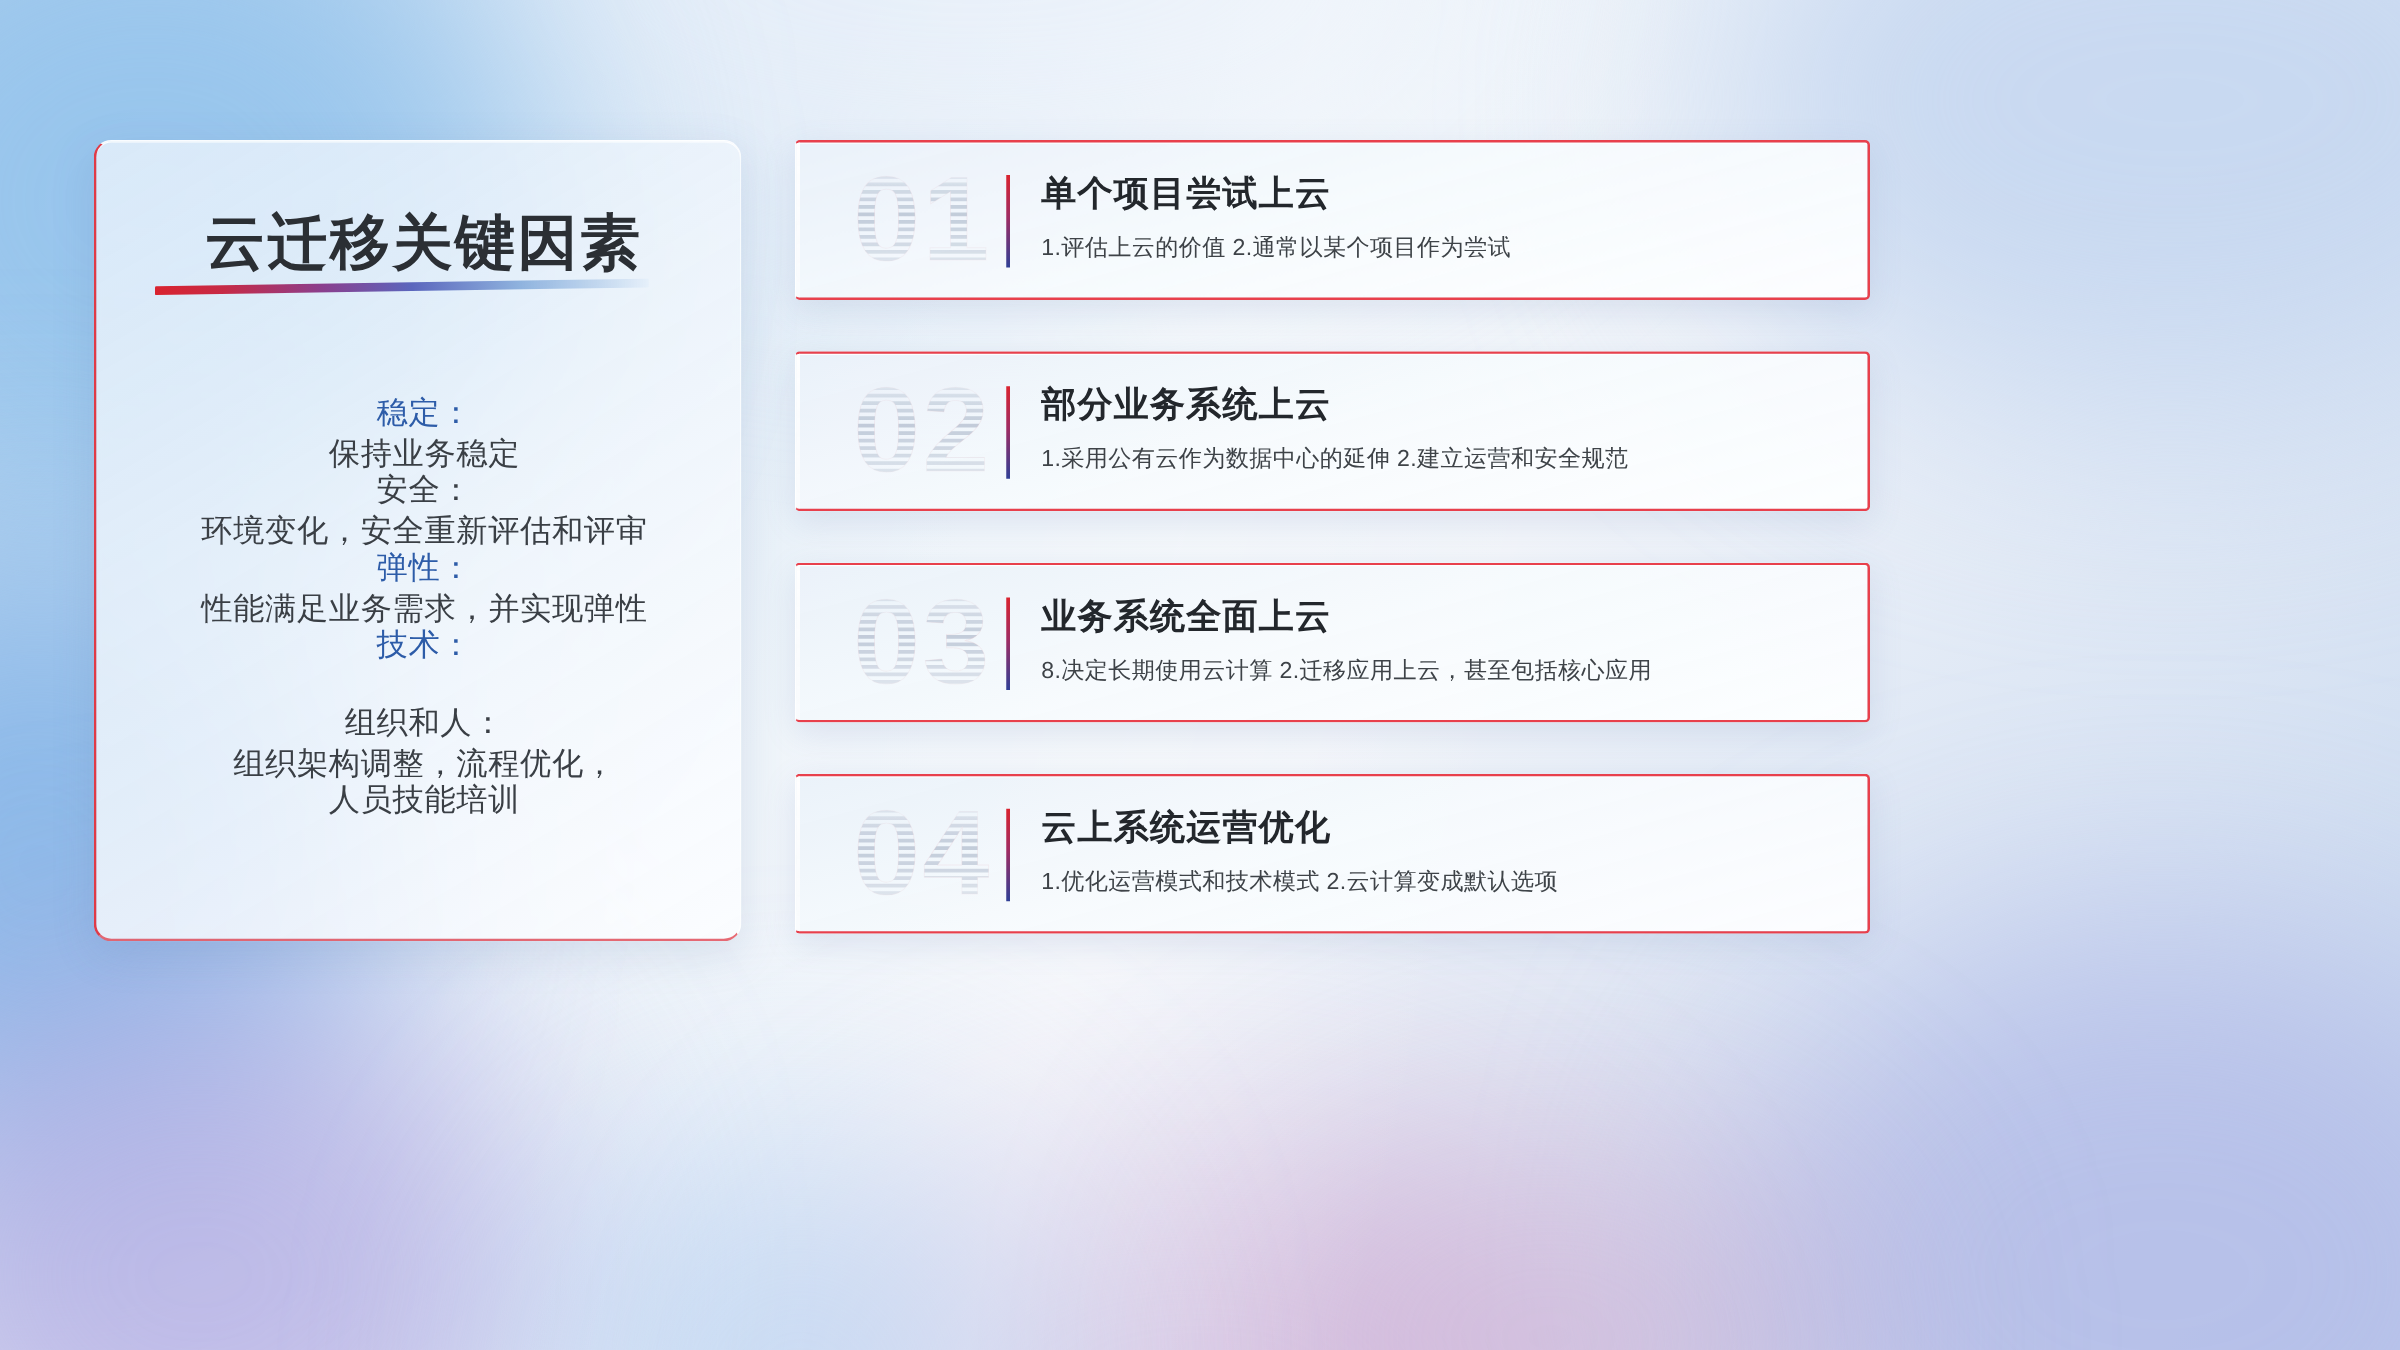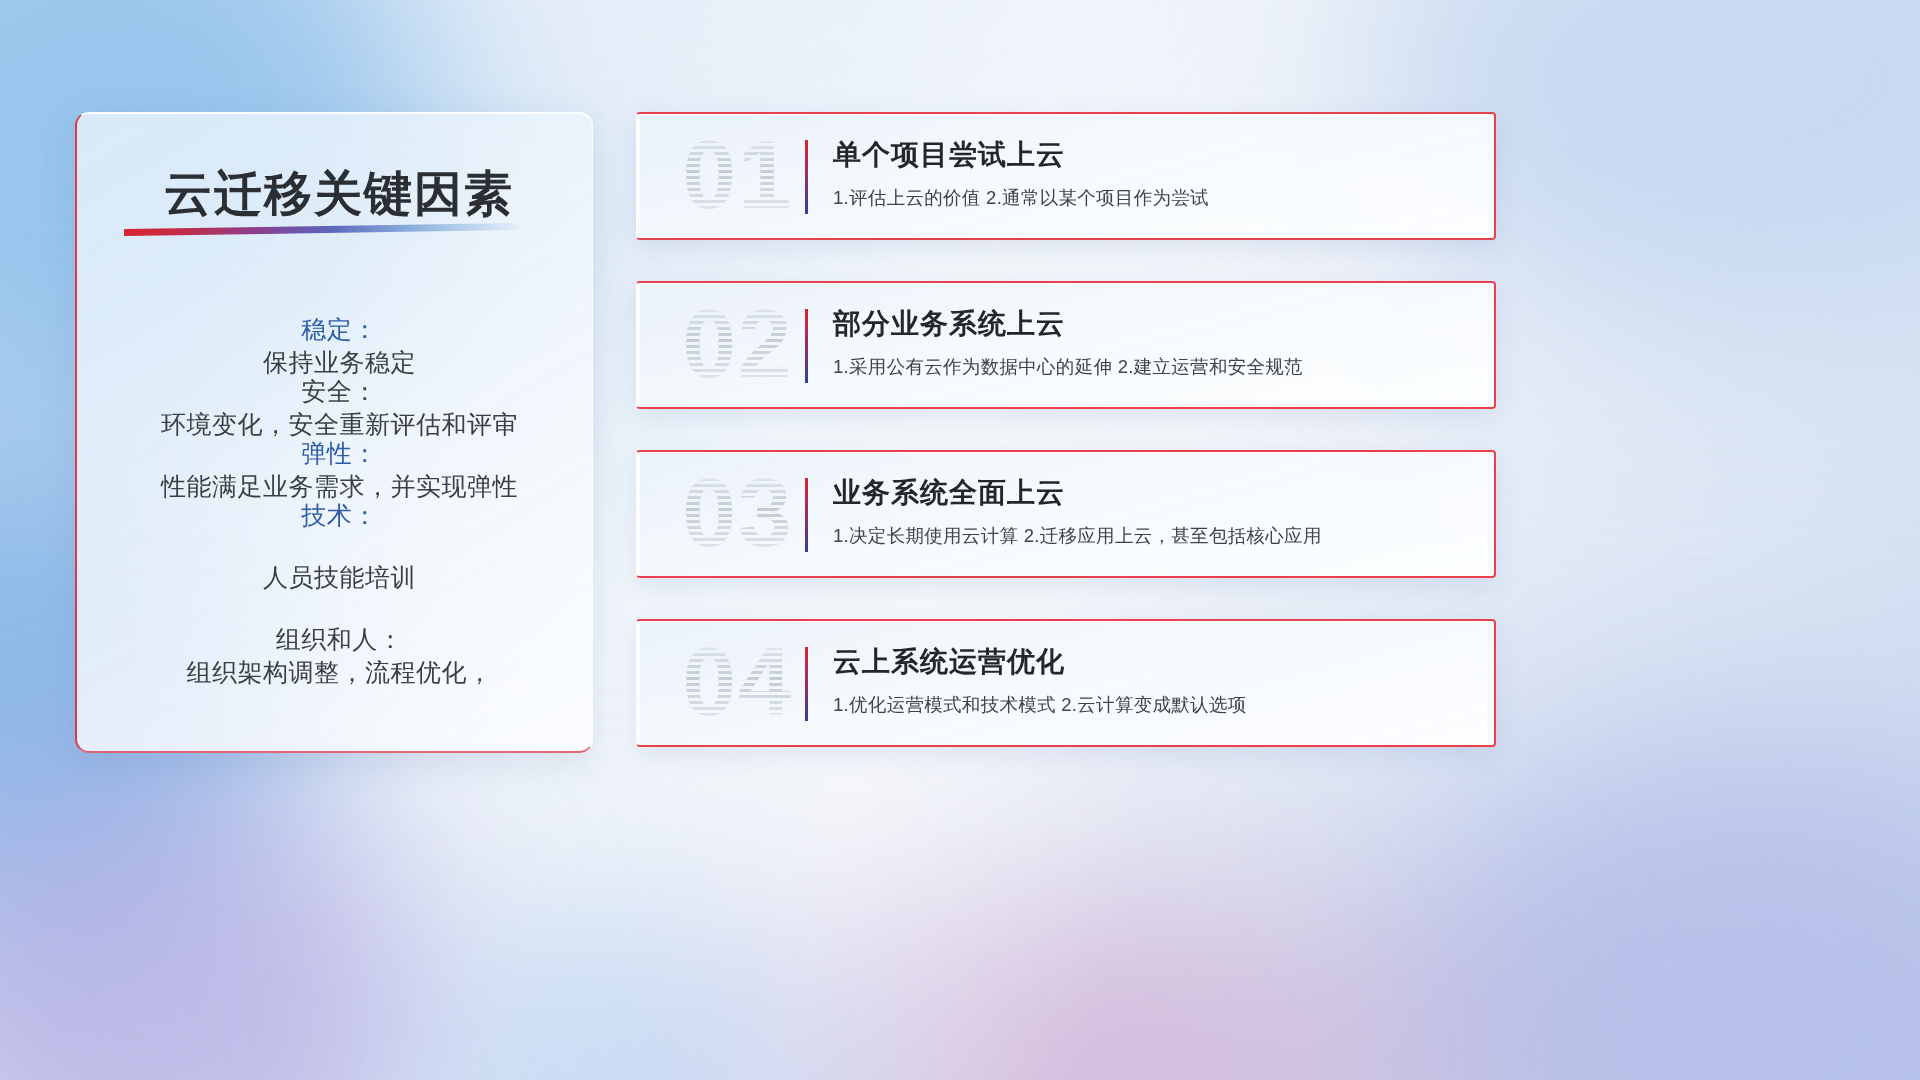--- a/index.html
+++ b/index.html
@@ -129,26 +129,26 @@
         <span class="factor-text">环境变化，安全重新评估和评审</span>
       </div>
       <div class="factor-row">
         <span class="factor-label accent">弹性：</span>
         <span class="factor-text">性能满足业务需求，并实现弹性</span>
       </div>
       <div class="factor-row">
         <span class="factor-label accent">技术：</span>
       </div>
       <div class="factor-row">
+        <span class="factor-label plain">组织和人：</span>
+        <span class="factor-text">组织架构调整，流程优化，</span>
+      </div>
+      <div class="factor-row">
         <span class="factor-label plain"></span>
         <span class="factor-text">人员技能培训</span>
-      </div>
-      <div class="factor-row">
-        <span class="factor-label plain">组织和人：</span>
-        <span class="factor-text">组织架构调整，流程优化，</span>
       </div>
     </div>
 </section>
 
 <section id="cards">
     <article class="card">
       <div class="card-num"><svg viewBox="0 0 150 96" width="150" height="96">
           <defs>
             <pattern id="stripes-01" width="6" height="6" patternUnits="userSpaceOnUse">
               <rect width="6" height="3" fill="#8e9cb4"></rect>
@@ -218,21 +218,21 @@
             </mask>
           </defs>
           <g mask="url(#m-03)">
             <text x="75" y="80" text-anchor="middle" font-size="96" font-weight="bold" font-family="Liberation Sans, sans-serif" fill="url(#stripes-03)" letter-spacing="2">03</text>
             <text x="75" y="80" text-anchor="middle" font-size="96" font-weight="bold" font-family="Liberation Sans, sans-serif" fill="none" stroke="#d98a95" stroke-opacity="0.28" stroke-width="0.7" letter-spacing="2">03</text>
           </g>
         </svg></div>
       <div class="card-accent"></div>
       <div class="card-body">
         <h2 class="card-title">业务系统全面上云</h2>
-        <p class="card-desc">1.决定长期使用云计算   2.迁移应用上云，甚至包括核心应用</p>
+        <p class="card-desc">8.决定长期使用云计算   2.迁移应用上云，甚至包括核心应用</p>
       </div>
     </article>
     <article class="card">
       <div class="card-num"><svg viewBox="0 0 150 96" width="150" height="96">
           <defs>
             <pattern id="stripes-04" width="6" height="6" patternUnits="userSpaceOnUse">
               <rect width="6" height="3" fill="#8e9cb4"></rect>
               <rect y="3" width="6" height="3" fill="#ffffff" fill-opacity="0"></rect>
             </pattern>
             <linearGradient id="fade-04" x1="0" y1="0" x2="0" y2="1">

